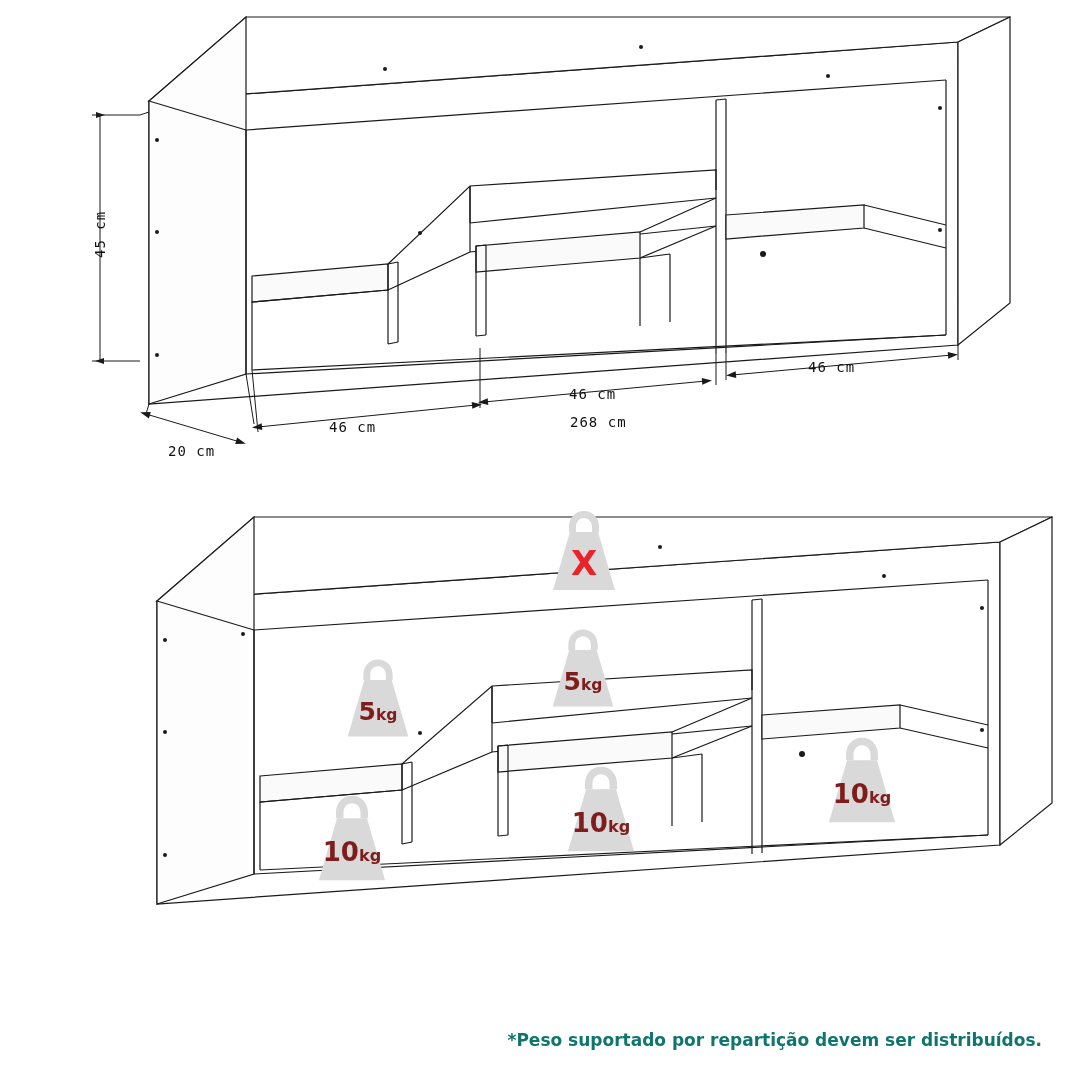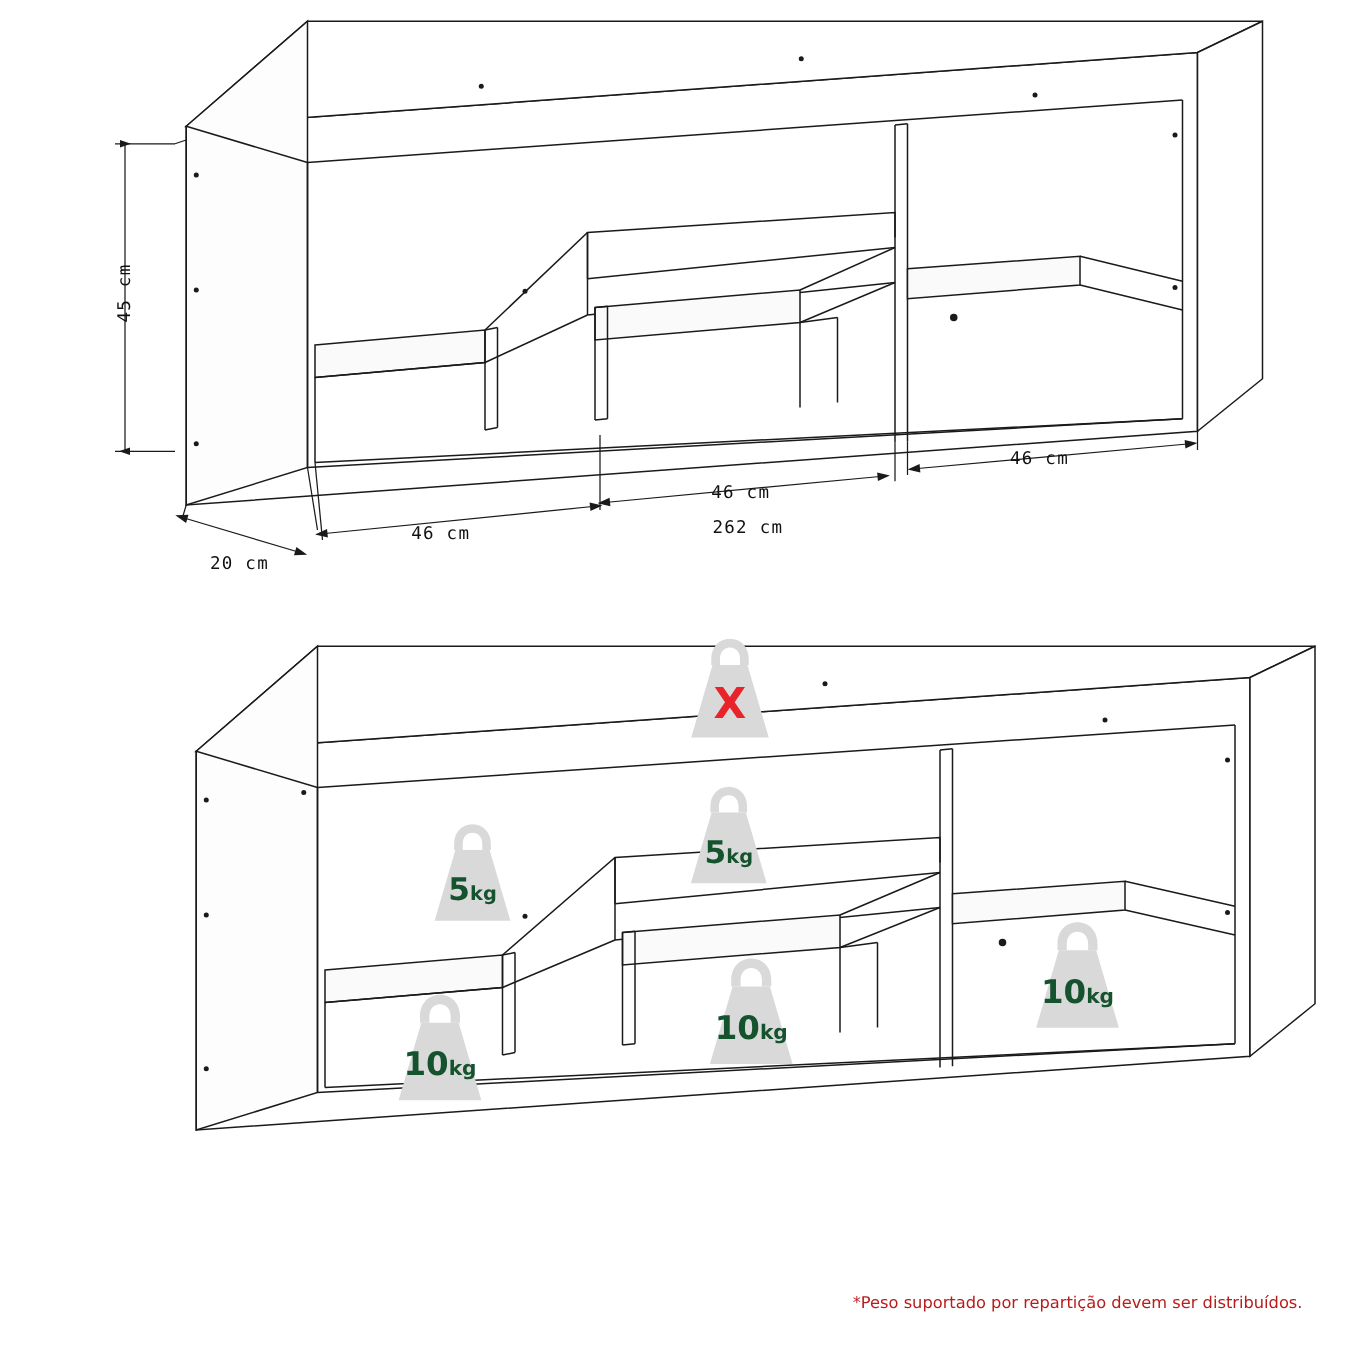--- a/index.html
+++ b/index.html
@@ -36,44 +36,45 @@
   }
   .dimlabel.vertical {
     transform: rotate(-90deg);
     transform-origin: left top;
   }
   .footnote {
     position: absolute;
     right: 38px;
     bottom: 30px;
     font-family: "DejaVu Sans", sans-serif;
-    font-size: 13px;
-    color: #b91c1c;
+    font-size: 17px;
+    color: #0f766e;
     white-space: nowrap;
+    font-weight: bold;
   }
   .weight {
     position: absolute;
     width: 0;
     height: 0;
   }
   .weight svg {
     position: absolute;
     left: 0;
     top: 0;
     overflow: visible;
   }
   .weight .wlabel {
     position: absolute;
     left: 0;
     top: 0;
     width: 100%;
     text-align: center;
     font-family: "DejaVu Sans", sans-serif;
     font-weight: bold;
-    color: #14532d;
+    color: #7f1d1d;
     line-height: 1;
     pointer-events: none;
   }
   .wlabel .unit {
     font-size: 0.62em;
   }
   .xmark {
     position: absolute;
     font-family: "DejaVu Sans", sans-serif;
     font-weight: bold;
@@ -262,21 +263,21 @@
   <div class="dimlabel vertical" style="left:92px; top:258px;">45  cm</div>
 
   <div class="dimlabel" style="left:168px; top:443px;">20  cm</div>
 
   <div class="dimlabel" style="left:329px; top:419px;">46  cm</div>
 
   <div class="dimlabel" style="left:569px; top:386px;">46  cm</div>
 
   <div class="dimlabel" style="left:808px; top:359px;">46  cm</div>
 
-  <div class="dimlabel" style="left:570px; top:414px;">262  cm</div>
+  <div class="dimlabel" style="left:570px; top:414px;">268  cm</div>
 
   <div class="weight" style="left:584px; top:556px;">
     <svg width="90" height="85" viewBox="0 0 90 85" style="left:-45px; top:-48px;">
       <path d="M45,3 C36,3 30,10 30,19 L30,24 L37,24 L37,19 C37,14 40,10 45,10 C50,10 53,14 53,19 L53,24 L60,24 L60,19 C60,10 54,3 45,3 Z" fill="#d9d9d9"></path>
       <path d="M31,24 L59,24 L76,82 L14,82 Z" fill="#d9d9d9"></path>
     </svg>
     <div class="xmark" style="left:-45px; top:-10px; width:90px; text-align:center; font-size:34px;">X</div>
   </div>
 
   <div class="weight" style="left:378px; top:703px;">

